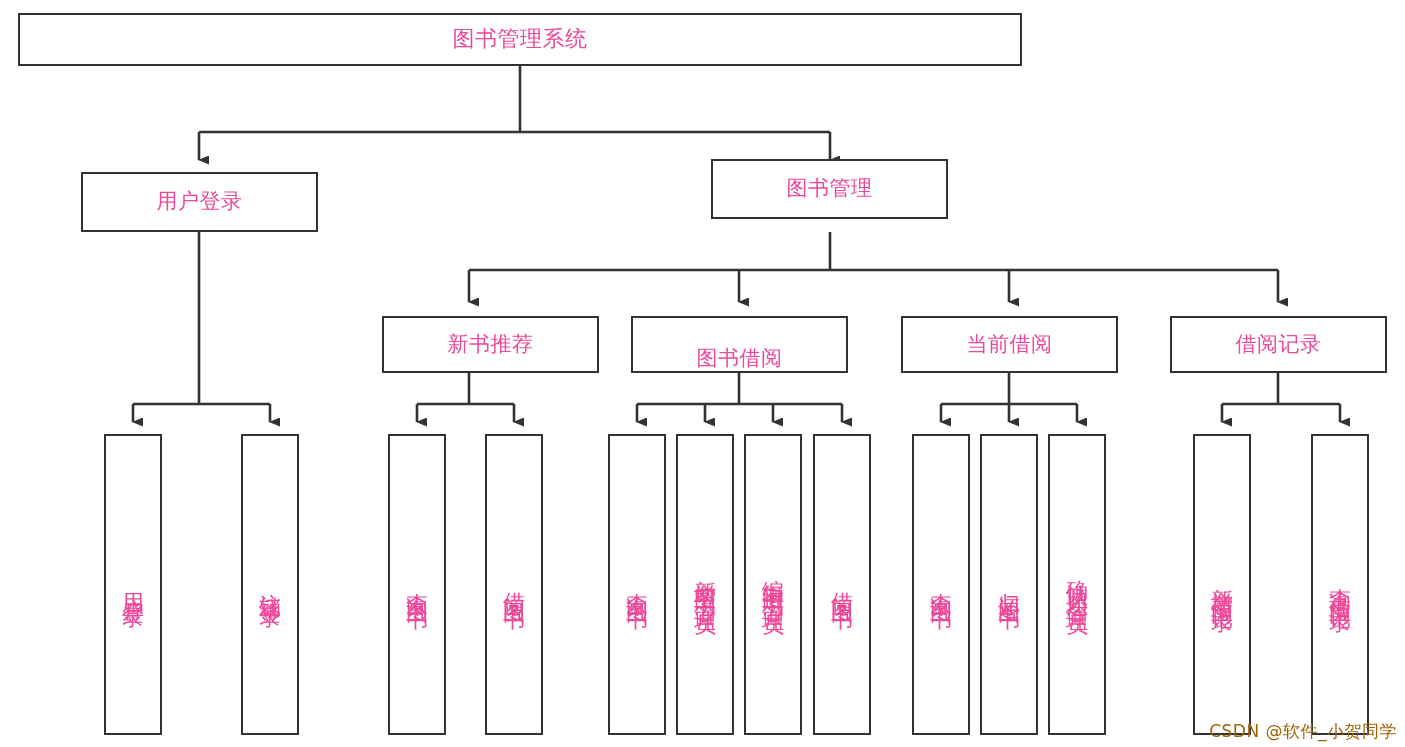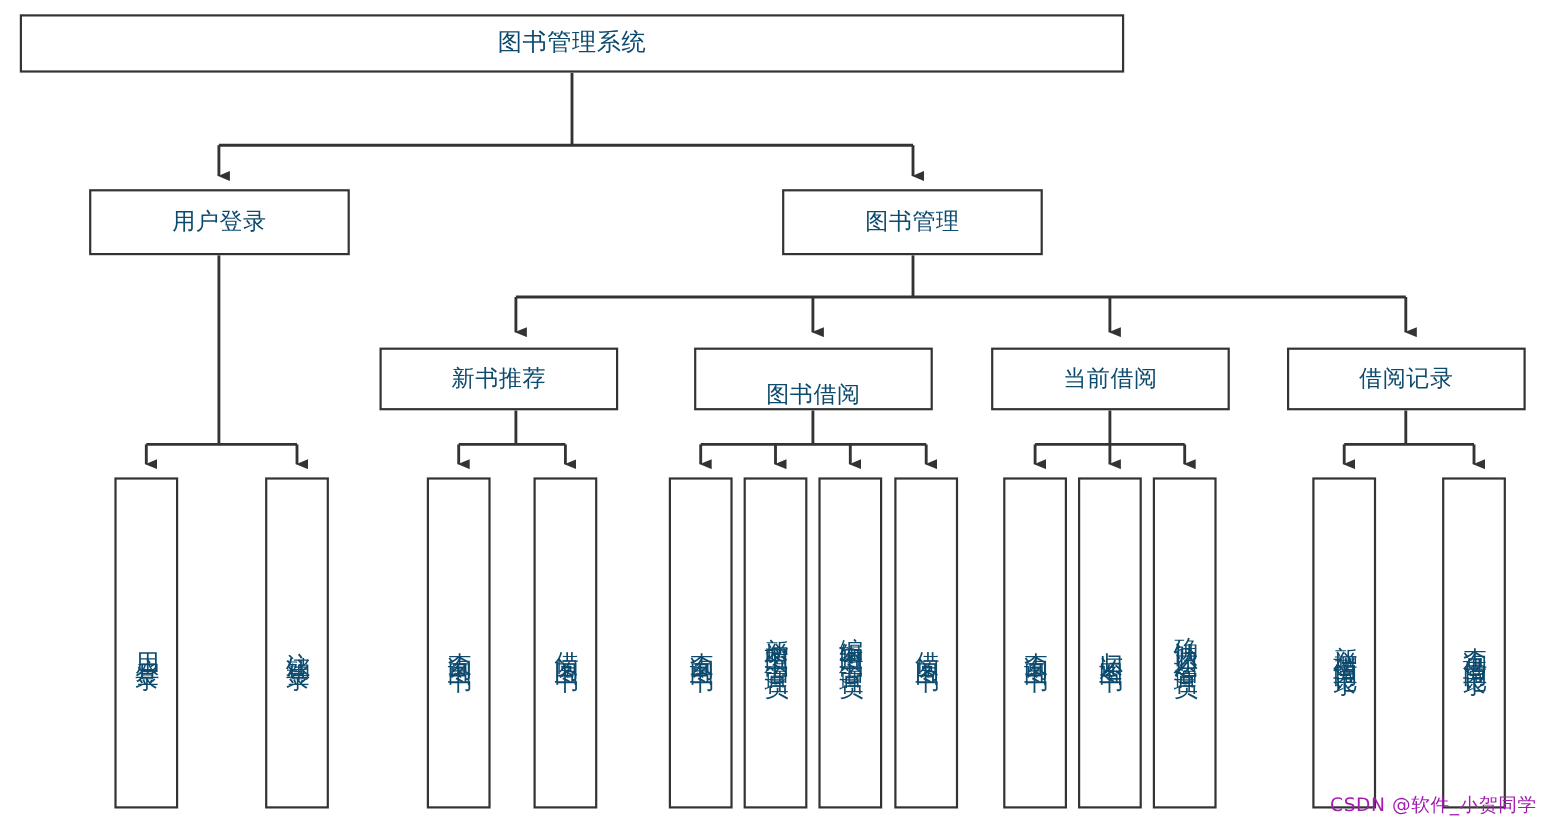--- a/index.html
+++ b/index.html
@@ -35,21 +35,21 @@
     border: 2px solid #333333;
     display: flex;
     align-items: center;
     justify-content: center;
     color: #2b2b2b;
   }
   .node-label {
     display: block;
     text-align: center;
     line-height: 1.12;
-    color: #0c4a6e;
+    color: #ec4899;
     white-space: pre;
   }
   
   .node.horiz .node-label {
     font-size: 21px;
     letter-spacing: 0.5px;
   }
   .node.root .node-label {
     font-size: 22px;
   }
@@ -65,21 +65,21 @@
     font-size: 22px;
     line-height: 1.0;
     letter-spacing: 5px;
     white-space: nowrap;
   }
   .watermark {
     position: absolute;
     right: 8px;
     bottom: 4px;
     font-size: 17px;
-    color: #a21caf;
+    color: #a16207;
     letter-spacing: 0.5px;
     white-space: nowrap;
   }
 </style>
 </head>
 <body>
 
 <div id="diagram-root">
 
   <svg id="connector-layer" width="1405" height="747" viewBox="0 0 1405 747" xmlns="http://www.w3.org/2000/svg">
@@ -133,25 +133,25 @@
     </g>
   </svg>
 
   <div class="node root horiz" style="left:18px; top:13px; width:1004px; height:53px;">
     <span class="node-label">图书管理系统</span>
   </div>
 
   <div class="node horiz" style="left:81px; top:172px; width:237px; height:60px;">
     <span class="node-label">用户登录</span>
   </div>
-  <div class="node horiz" style="left:711px; top:172px; width:237px; height:60px;">
+  <div class="node horiz" style="left:711px; top:159px; width:237px; height:60px;">
     <span class="node-label">图书管理</span>
   </div>
 
-  <div class="node horiz" style="left:345px; top:316px; width:217px; height:57px;">
+  <div class="node horiz" style="left:382px; top:316px; width:217px; height:57px;">
     <span class="node-label">新书推荐</span>
   </div>
   <div class="node horiz" style="left:631px; top:316px; width:217px; height:57px;align-items:flex-end;">
     <span class="node-label">图书借阅</span>
   </div>
   <div class="node horiz" style="left:1170px; top:316px; width:217px; height:57px;">
     <span class="node-label">借阅记录</span>
   </div>
   <div class="node horiz" style="left:901px; top:316px; width:217px; height:57px;">
     <span class="node-label">当前借阅</span>

